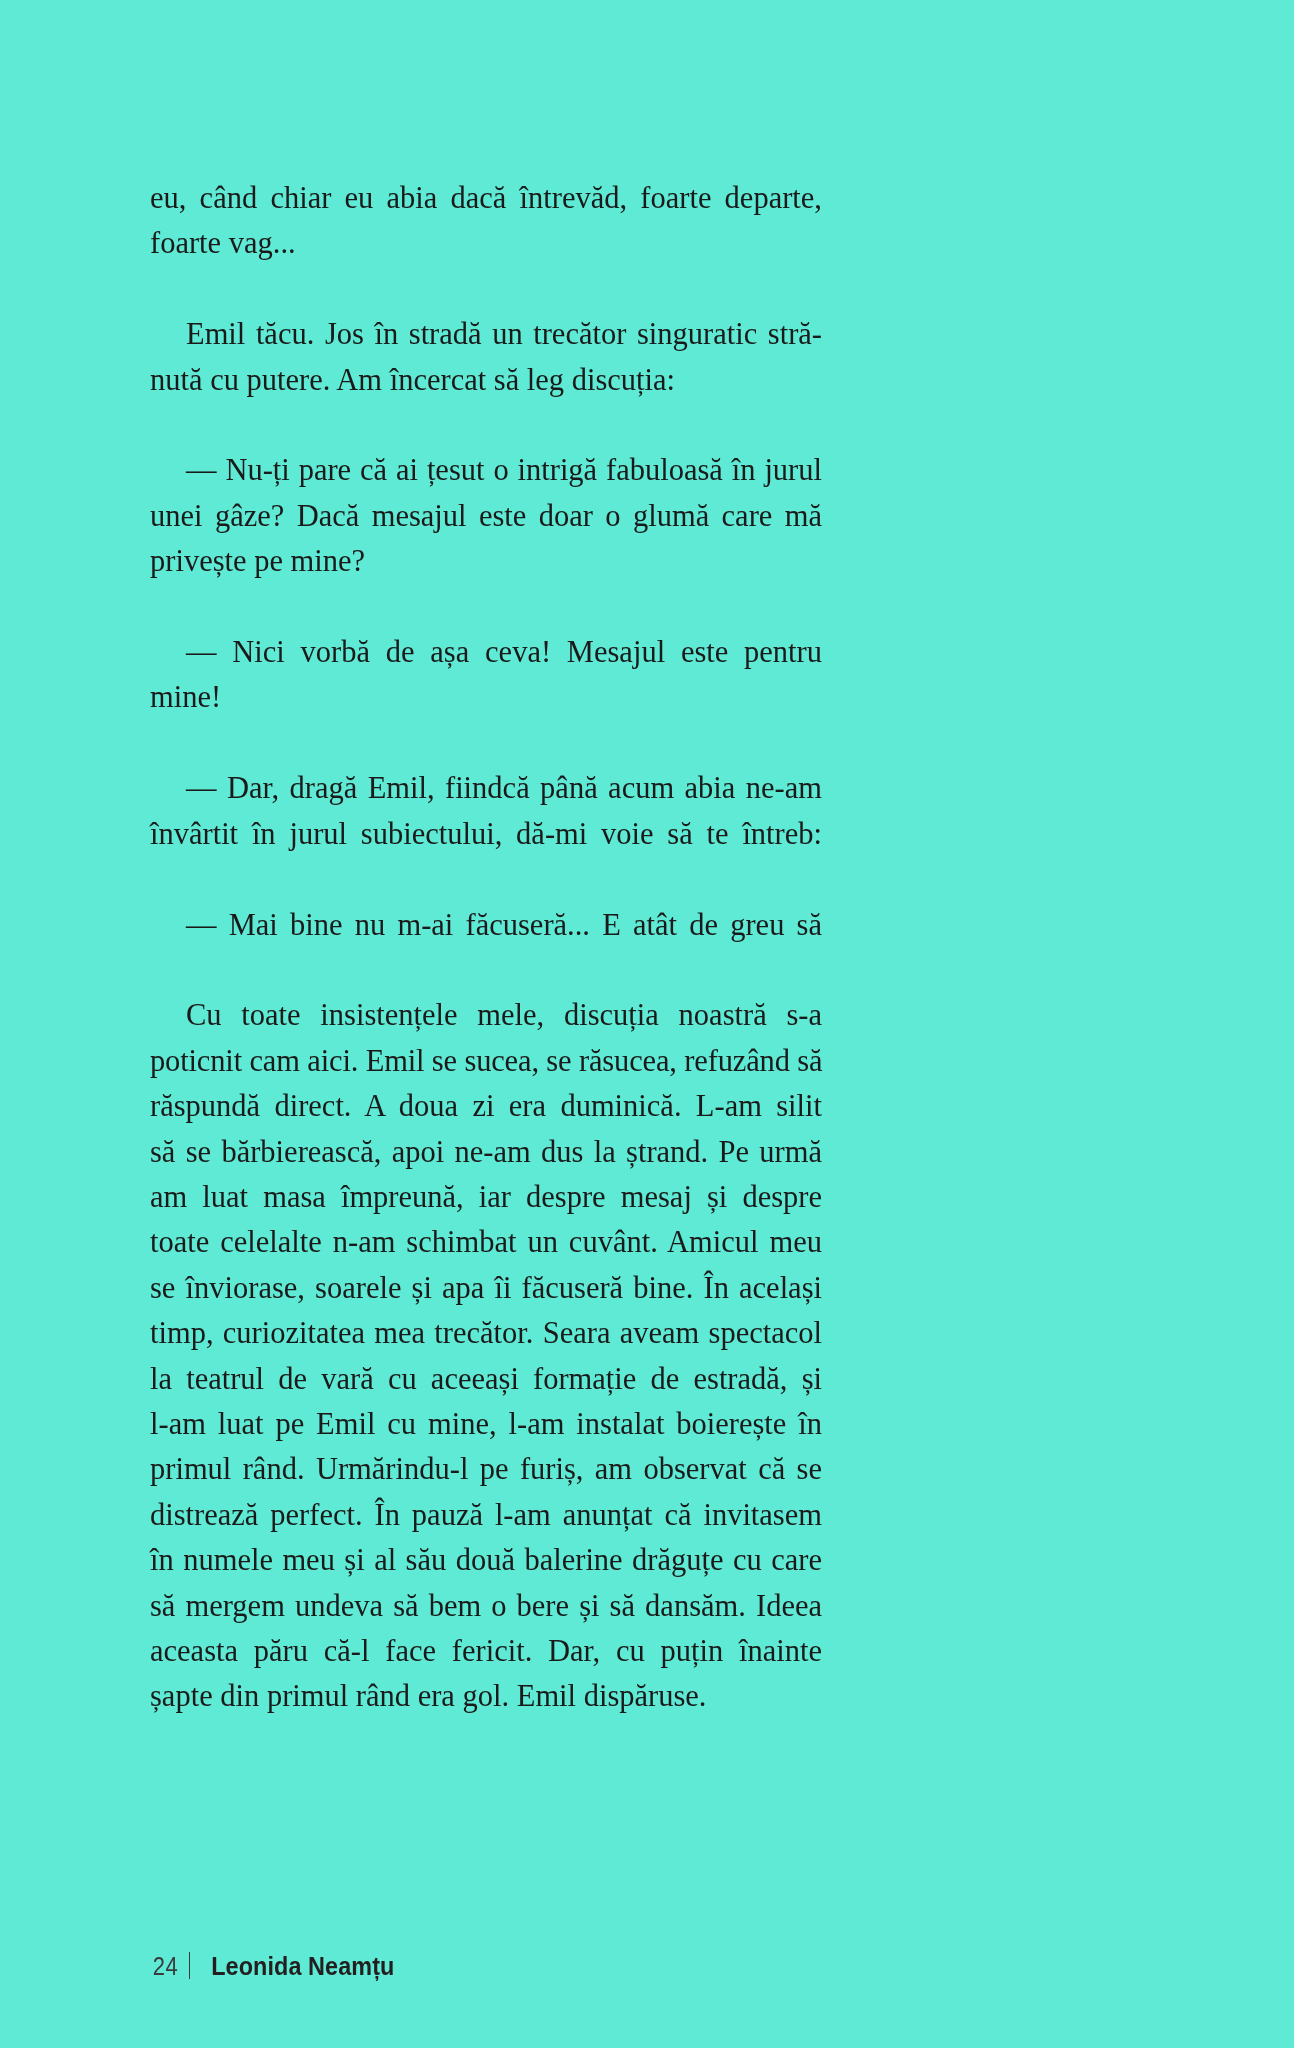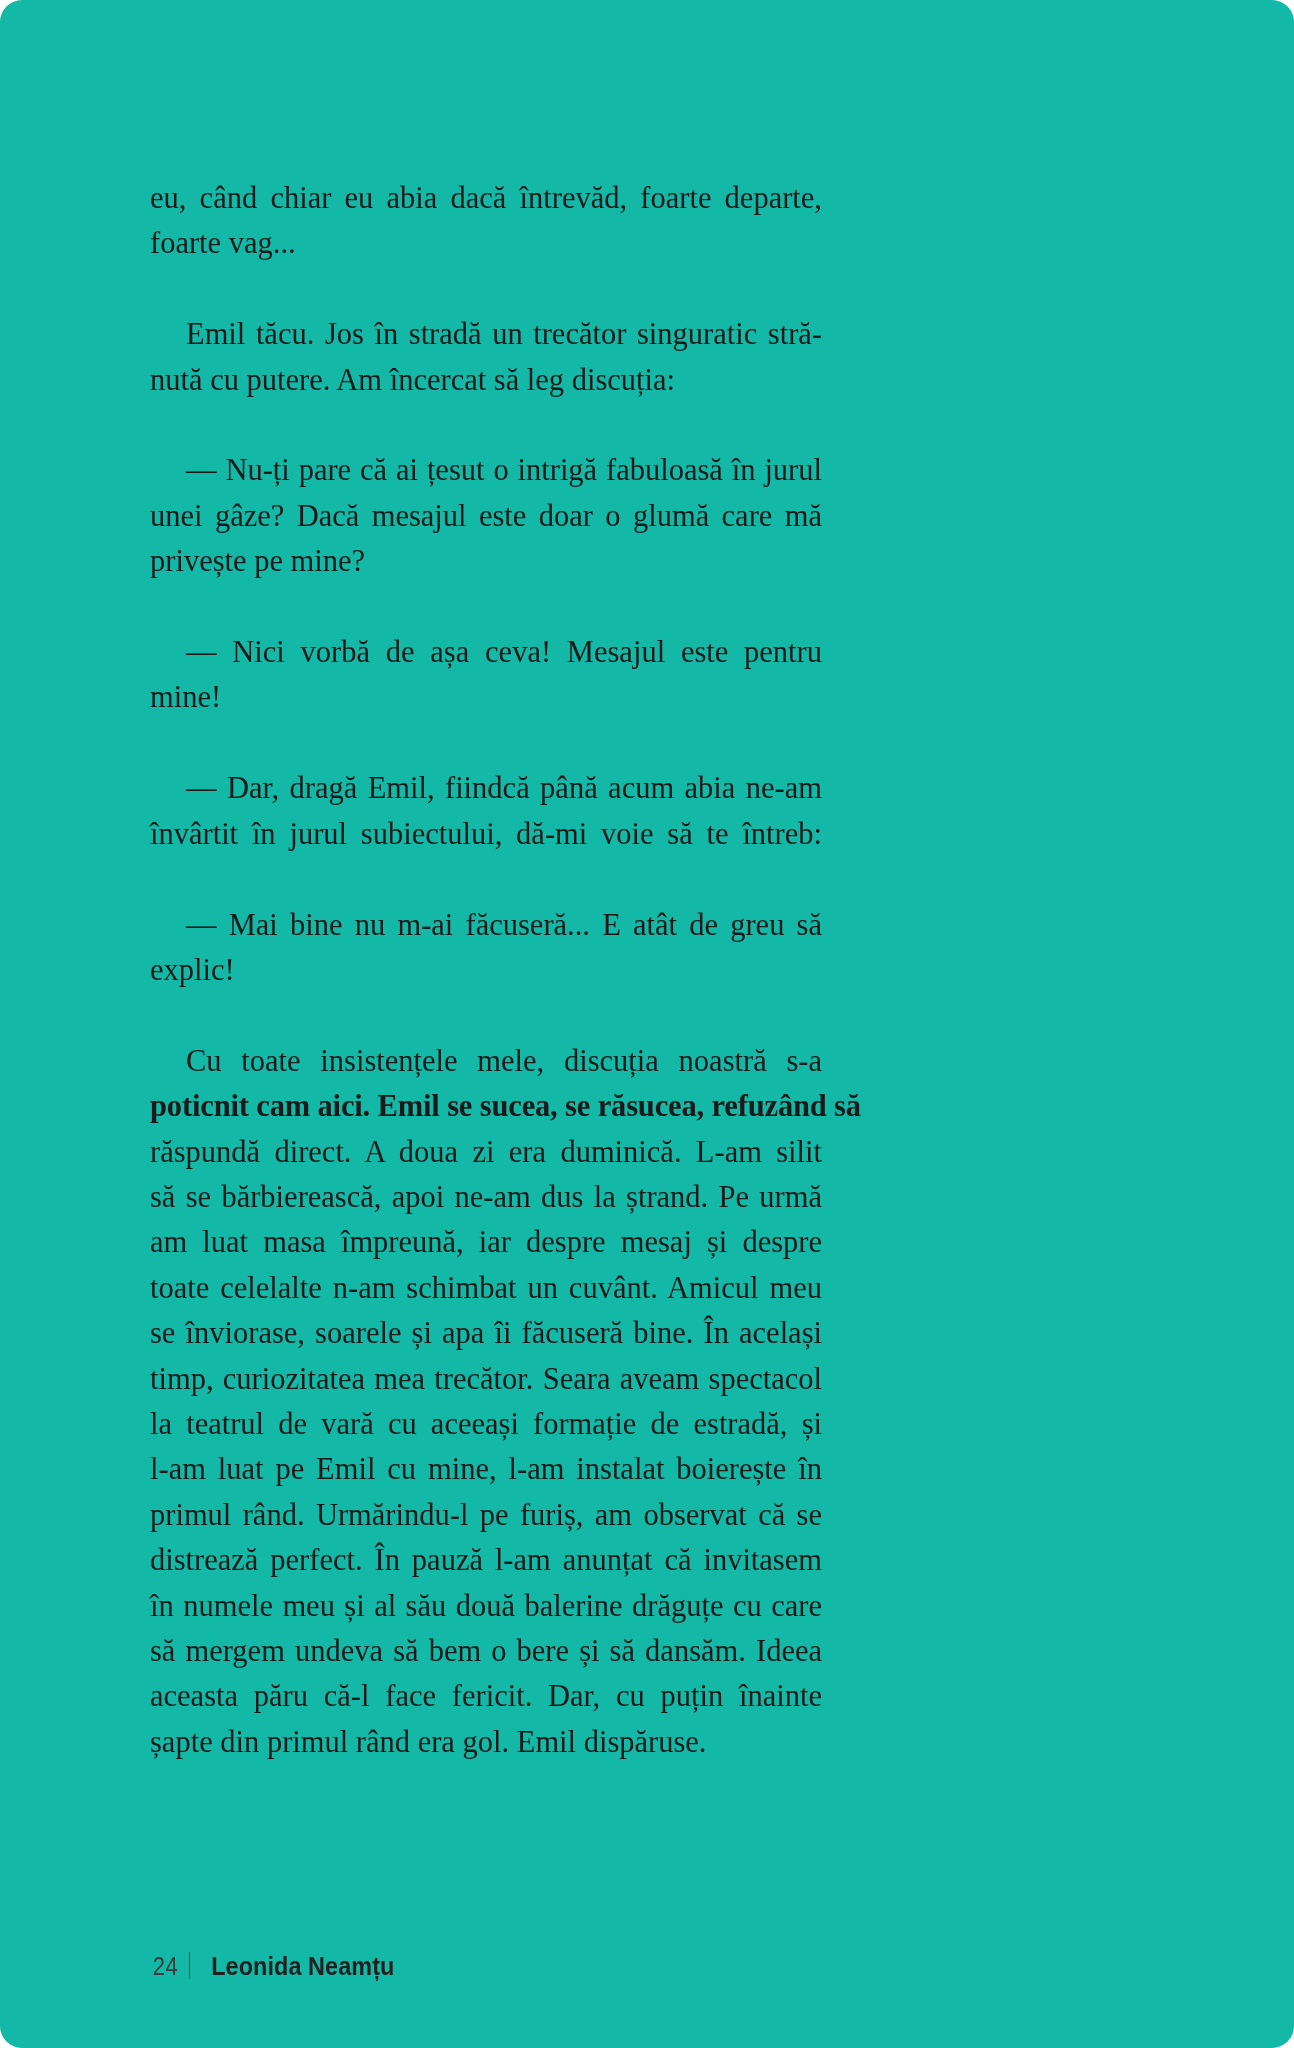--- a/index.html
+++ b/index.html
@@ -5,24 +5,23 @@
   html, body {
     margin: 0;
     padding: 0;
     background: #ffffff;
   }
 
   .page {
     position: relative;
     width: 1294px;
     height: 2048px;
-    background: #14b8a6;
+    background: #5eead4;
     box-sizing: border-box;
     overflow: hidden;
-    border-radius: 22px;
   }
 
   .text-block {
     position: absolute;
     left: 150px;
     top: 176px;
     width: 672px;
     font-family: "Liberation Serif", "DejaVu Serif", serif;
     font-size: 30.5px;
     line-height: 45.4px;
@@ -56,21 +55,20 @@
     text-align-last: justify;
     white-space: nowrap;
   }
 
   .ln.last {
     text-align-last: left;
   }
 
   .ln.tight {
     letter-spacing: -0.15px;
-    font-weight: bold;
   }
 
   .footer {
     position: absolute;
     left: 151px;
     top: 1948px;
     display: flex;
     align-items: baseline;
     font-family: "Liberation Sans Narrow", "Liberation Sans", "DejaVu Sans", sans-serif;
     color: #231f20;
@@ -132,21 +130,20 @@
       <span class="ln last">mine!</span>
     </p>
 
     <p class="para">
       <span class="ln" style="text-indent:36px">— Dar, dragă Emil, fiindcă până acum abia ne-am</span>
       <span class="ln">învârtit în jurul subiectului, dă-mi voie să te întreb:</span>
     </p>
 
     <p class="para">
       <span class="ln" style="text-indent:36px">— Mai bine nu m-ai făcuseră... E atât de greu să</span>
-      <span class="ln last">explic!</span>
     </p>
 
     <p class="para">
       <span class="ln" style="text-indent:36px">Cu toate insistențele mele, discuția noastră s-a</span>
       <span class="ln tight">poticnit cam aici. Emil se sucea, se răsucea, refuzând să</span>
       <span class="ln">răspundă direct. A doua zi era duminică. L-am silit</span>
       <span class="ln">să se bărbierească, apoi ne-am dus la ștrand. Pe urmă</span>
       <span class="ln">am luat masa împreună, iar despre mesaj și despre</span>
       <span class="ln">toate celelalte n-am schimbat un cuvânt. Amicul meu</span>
       <span class="ln">se înviorase, soarele și apa îi făcuseră bine. În același</span>

